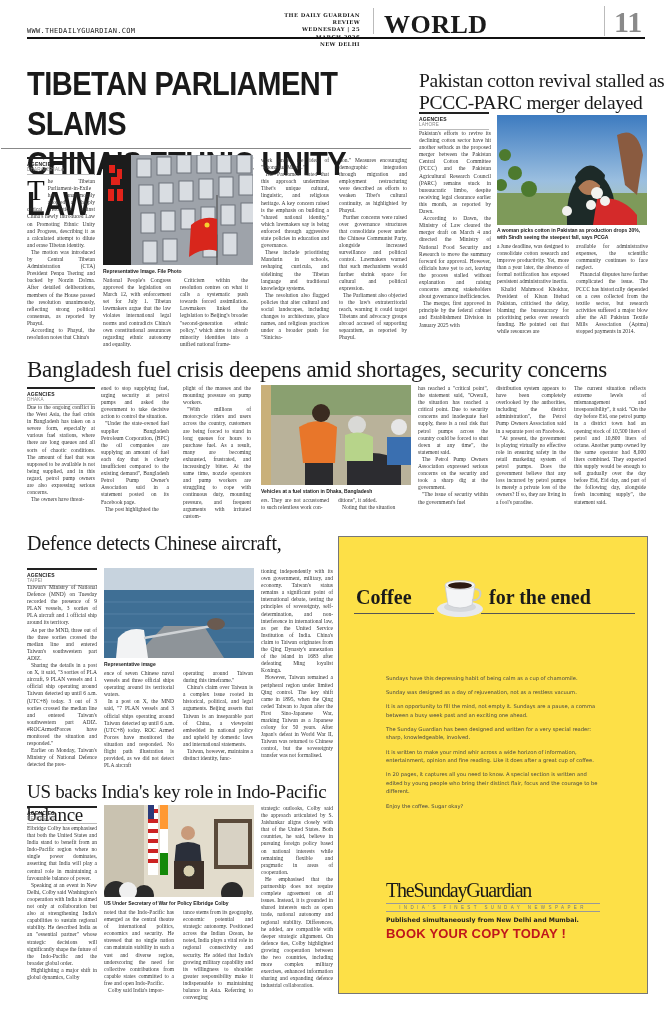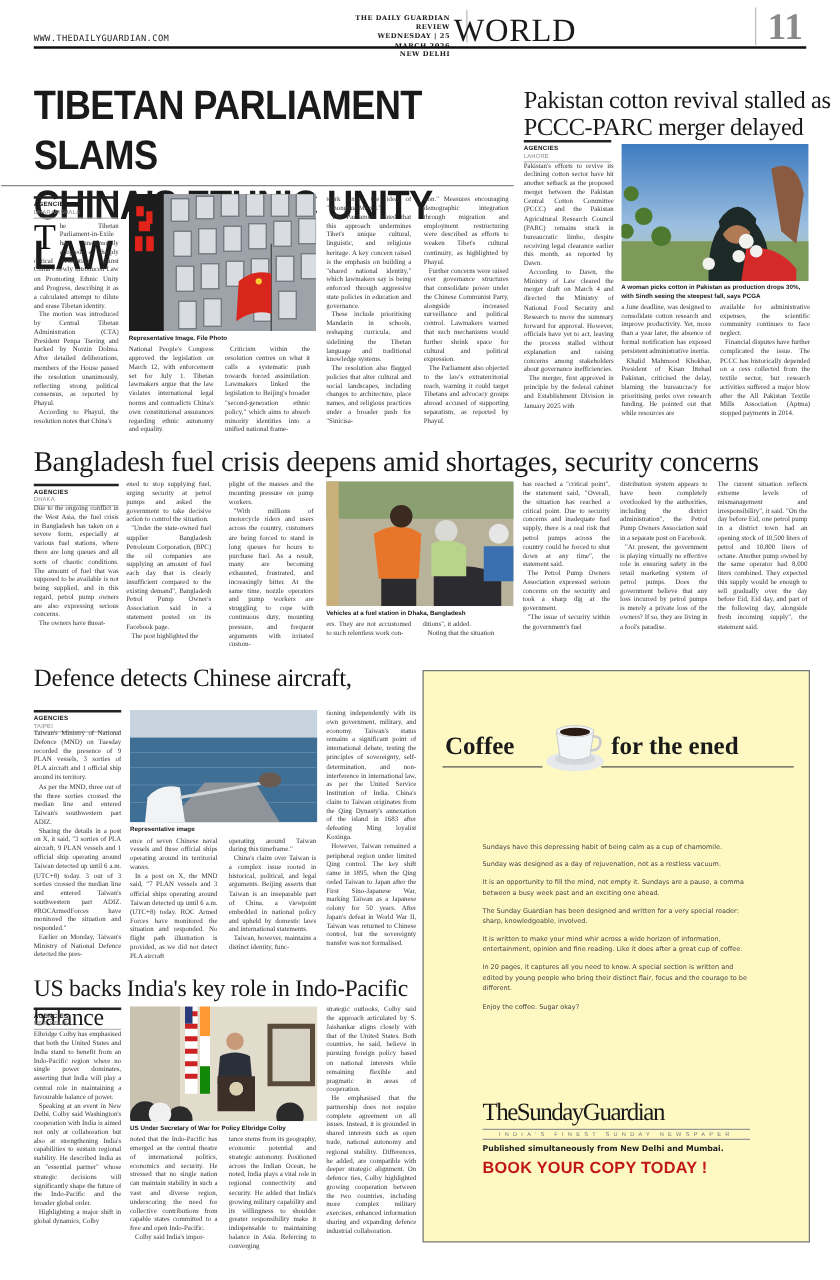--- a/index.html
+++ b/index.html
@@ -5,21 +5,21 @@
   * { box-sizing: border-box; margin: 0; padding: 0; }
   html, body { width: 672px; height: 1024px; background: #ffffff; overflow: hidden; }
   body { position: relative; font-family: "DejaVu Serif", serif; color: #1a1a1a; }
 
   .abs { position: absolute; }
 
   
   .site-url { left: 27px; top: 27px; font-family: "DejaVu Sans Mono", monospace; font-size: 7px; letter-spacing: 0.3px; color: #222; }
   .edition { left: 280px; top: 12px; width: 80px; text-align: right; font-family: "DejaVu Serif", serif; font-size: 5.3px; line-height: 7.2px; letter-spacing: 0.4px; color: #222; font-weight: bold; }
   .mast-div1 { left: 373px; top: 8px; width: 1px; height: 26px; background: #bbb; }
-  .section-name { left: 363px; top: 10px; font-family: "Liberation Serif", serif; font-size: 26px; letter-spacing: 0.5px; color: #1a1a1a; }
+  .section-name { left: 384px; top: 10px; font-family: "Liberation Serif", serif; font-size: 26px; letter-spacing: 0.5px; color: #1a1a1a; font-weight: bold; }
   .mast-div2 { left: 604px; top: 6px; width: 1px; height: 30px; background: #bbb; }
   .page-num { left: 614px; top: 5px; font-family: "Liberation Serif", serif; font-size: 30px; font-weight: bold; color: #8a8a8a; }
   .mast-rule { left: 27px; top: 37px; width: 618px; height: 2px; background: #111; }
 
   
   .hl-lead { left: 27px; top: 64px; width: 385px; font-family: "Liberation Sans", sans-serif; font-weight: bold; font-size: 33px; line-height: 40px; letter-spacing: -0.6px; transform: scaleX(0.88); transform-origin: left top; color: #1a1a1a; }
   .hl-serif { font-family: "Liberation Serif", serif; color: #1a1a1a; letter-spacing: -0.3px; }
   .hl-pak { left: 419px; top: 70px; width: 250px; font-size: 19.5px; line-height: 22px; }
   .hl-bd { left: 27px; top: 357px; width: 618px; font-size: 23px; line-height: 26px; }
   .hl-tw { left: 27px; top: 531px; width: 300px; font-size: 20px; line-height: 24px; }
@@ -34,21 +34,21 @@
   .col { font-family: "Liberation Serif", serif; font-size: 5.5px; line-height: 7.1px; color: #333; text-align: justify; overflow: hidden; }
   .col p { text-indent: 4px; }
   .col p.noind { text-indent: 0; }
   .dropcap { float: left; font-family: "Liberation Serif", serif; font-size: 29px; line-height: 22px; margin: 1px 3px 0 0; color: #111; }
 
   
   .img { overflow: hidden; }
   .caption { font-family: "Liberation Sans", sans-serif; font-weight: bold; font-size: 5px; color: #222; }
 
   
-  .ad-box { left: 338px; top: 536px; width: 310px; height: 458px; border: 1.5px solid #777; background: #fef9c3; }
+  .ad-box { left: 338px; top: 536px; width: 310px; height: 458px; border: 1.5px solid #777; background: #fde047; }
   .ad-title { position: absolute; top: 44px; left: 0; width: 100%; height: 40px; }
   .ad-coffee-word { position: absolute; font-family: "Liberation Serif", serif; font-weight: bold; font-size: 20px; color: #1a1a1a; }
   .ad-line { position: absolute; height: 1px; background: #555; }
   .ad-body { position: absolute; left: 47px; top: 137px; width: 218px; font-family: "DejaVu Sans", sans-serif; font-size: 5.2px; line-height: 8.6px; color: #444; }
   .ad-body p { margin-bottom: 5.5px; }
   .sg-logo { position: absolute; left: 47px; top: 22px; }
   .sg-name { font-family: "Liberation Serif", serif; font-size: 20px; letter-spacing: -1.2px; color: #1a1a1a; margin-top: 16px; }
   .sg-tag { font-family: "Liberation Sans", sans-serif; font-size: 4.5px; letter-spacing: 3.4px; color: #777; border-top: 1px solid #999; border-bottom: 1px solid #999; padding: 1px 0; margin-top: 1px; width: 214px; text-align: center; }
   .sg-pub { font-family: "DejaVu Sans", sans-serif; font-weight: bold; font-size: 6.2px; color: #222; margin-top: 4px; }
   .sg-book { font-family: "Liberation Sans", sans-serif; font-weight: bold; font-size: 13px; color: #c0161c; margin-top: 3px; letter-spacing: 0.2px; }

